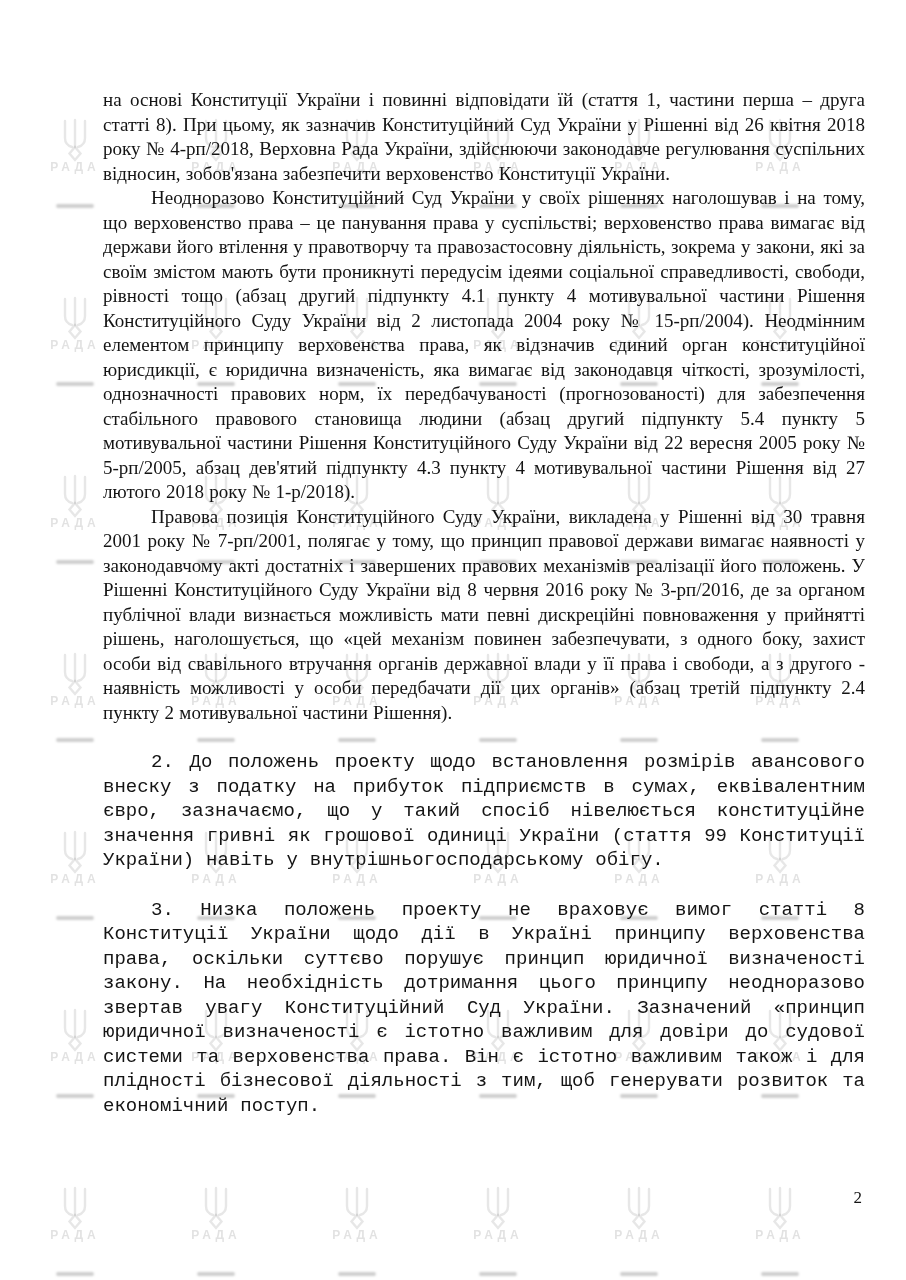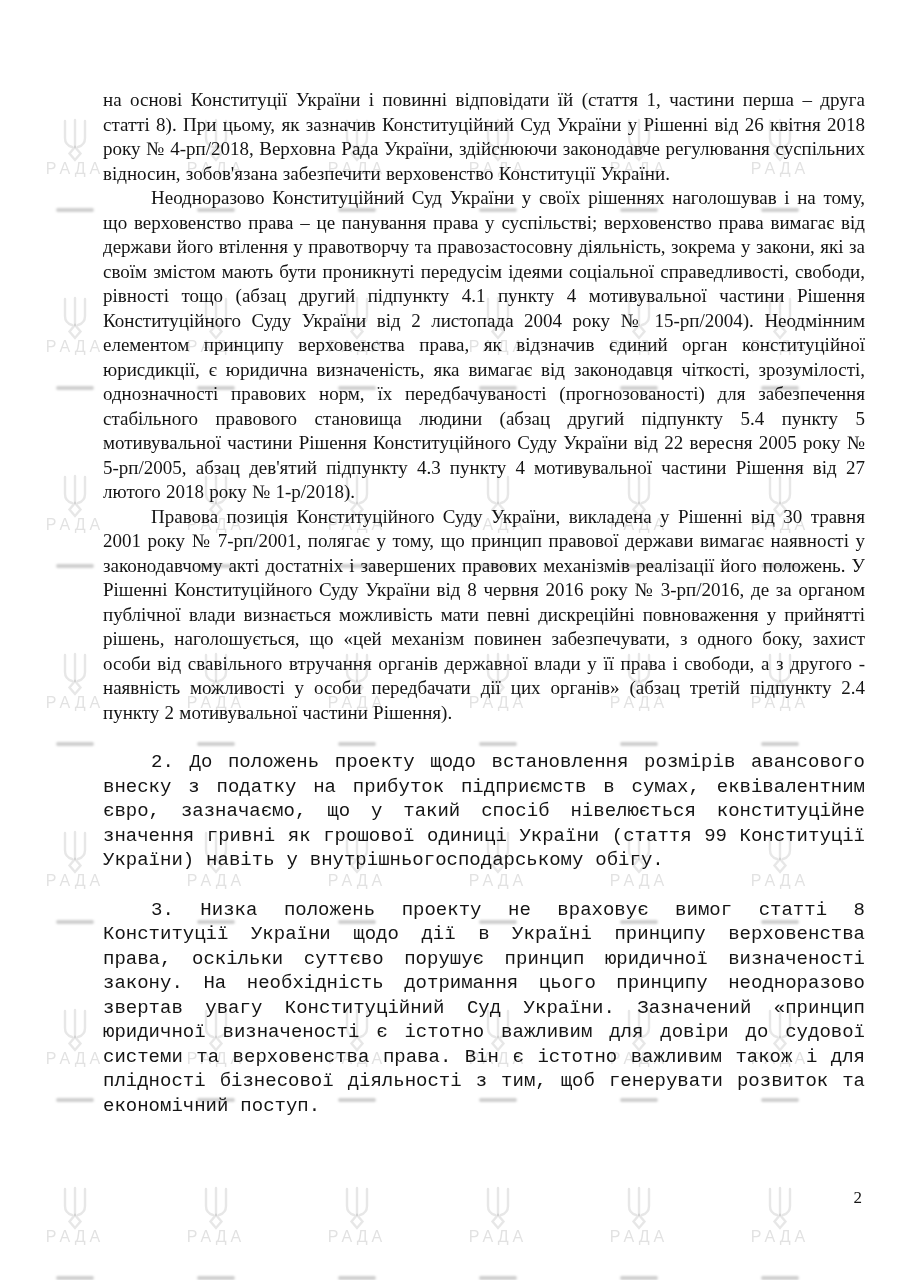--- a/index.html
+++ b/index.html
@@ -30,22 +30,22 @@
     user-select: none;
   }
   .wm-tile svg {
     display: block;
     margin: 0 auto;
   }
   .wm-label {
     display: block;
     margin-top: -2px;
     font-family: "Liberation Sans", sans-serif;
-    font-size: 16px;
-    font-weight: normal;
+    font-size: 12px;
+    font-weight: bold;
     letter-spacing: 4px;
     color: rgba(110, 110, 110, 0.20);
   }
   .wm-micro {
     display: block;
     width: 38px;
     height: 4px;
     margin: 30px auto 0 auto;
     background: rgba(70, 70, 70, 0.26);
     border-radius: 2px;

